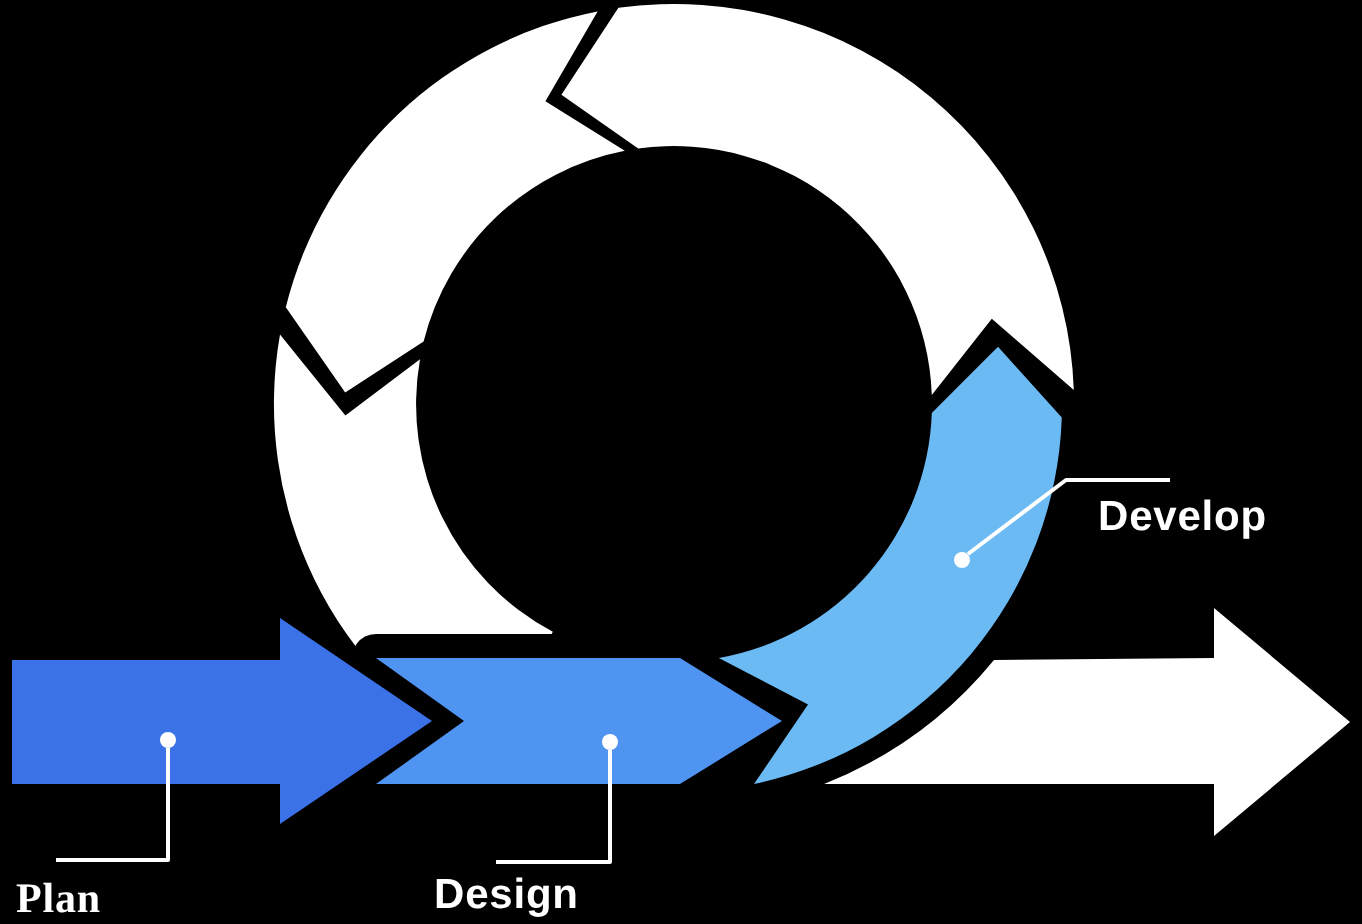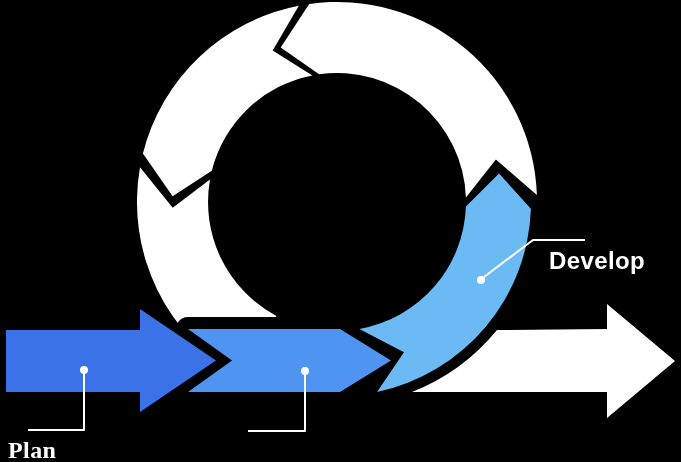--- a/index.html
+++ b/index.html
@@ -24,21 +24,21 @@
   .fill-plan { fill: var(--plan-arrow, #3C72E8); }
   .fill-design { fill: var(--design-arrow, #4E94F0); }
   .fill-design-gap { fill: var(--background, #000); stroke: var(--background, #000); stroke-width: 24; stroke-linejoin: round; }
   .fill-develop { fill: var(--develop-arrow, #6CBAF4); }
   .fill-exit { fill: var(--exit-arrow, #fff); }
   .leader { stroke: var(--leader-line, #fff); stroke-width: 2; fill: none; stroke-linejoin: round; }
   .leader-dot { fill: var(--leader-line, #fff); }
   .label {
     position: absolute;
     color: var(--label-text, #fff);
-    font-size: 24px;
+    font-size: 21px;
     font-weight: 600;
     letter-spacing: 0.4px;
     white-space: nowrap;
     user-select: none;
   }
   .label-plan { left: 8px; top: 437px; font-family: Liberation Serif, serif; }
   .label-design { left: 217px; top: 436px; }
   .label-develop { left: 549px; top: 247px; }
 </style>
 </head>
@@ -66,15 +66,16 @@
     <circle class="leader-dot" cx="84" cy="370" r="4"></circle>
 
     <path class="leader" d="M 248 431 L 305 431 L 305 375"></path>
     <circle class="leader-dot" cx="305" cy="371" r="4"></circle>
 
     <path class="leader" d="M 585 240 L 533 240 L 484 277"></path>
     <circle class="leader-dot" cx="481" cy="280" r="4"></circle>
   </svg>
 
   <div class="label label-plan">Plan</div>
+  <div class="label label-design">Design</div>
   <div class="label label-develop">Develop</div>
 
 </div>
 
 </body></html>

